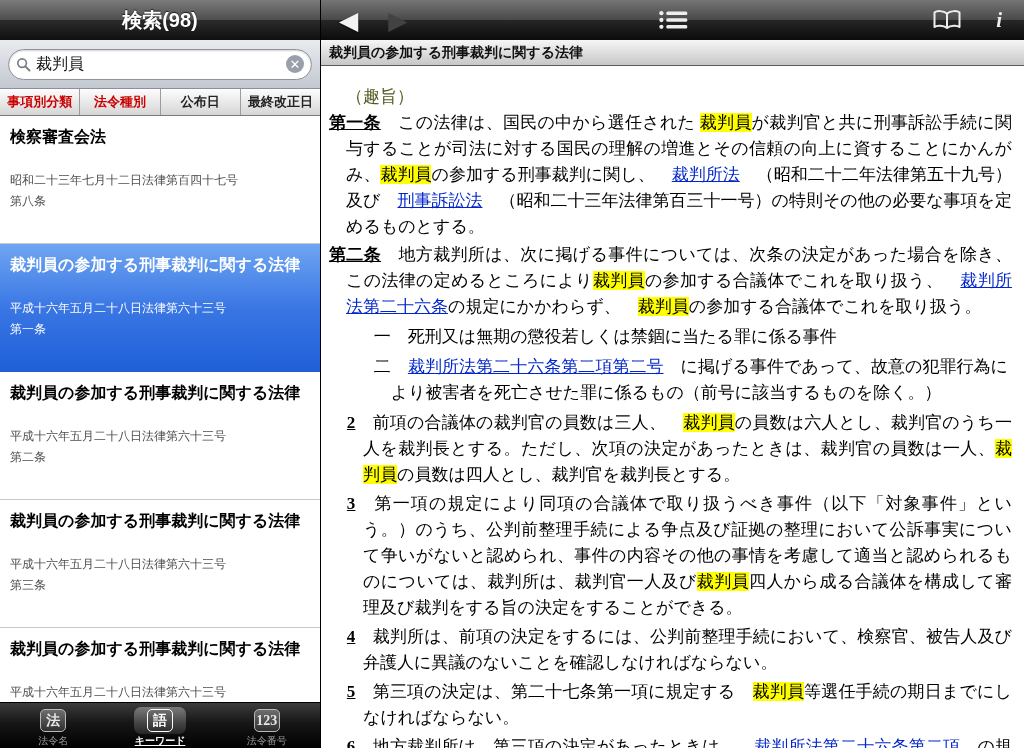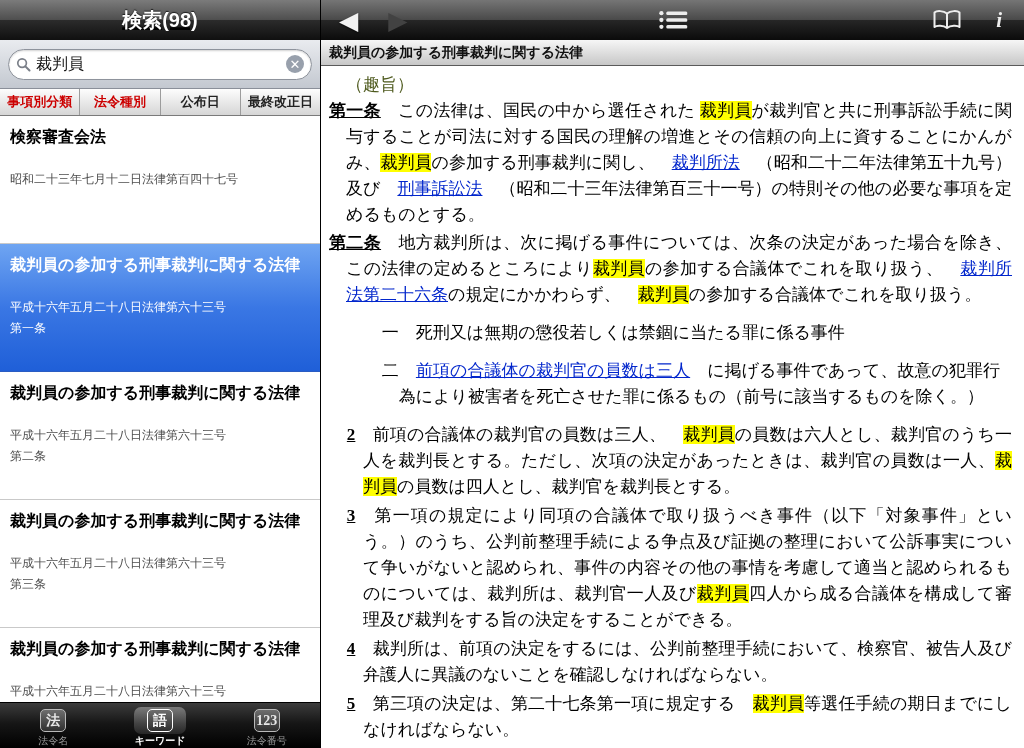--- a/index.html
+++ b/index.html
@@ -8,78 +8,78 @@
     --filter-red:#cc0000; --heading-olive:#4e5a1e;
   }
   *{margin:0;padding:0;box-sizing:border-box;}
   html,body{width:1024px;height:748px;overflow:hidden;background:#000;}
   body{font-family:"Liberation Sans",sans-serif;}
   .app{display:flex;width:1024px;height:748px;}
 
   
   .sidebar{width:321px;min-width:321px;display:flex;flex-direction:column;background:#fff;border-right:1px solid #000;}
   .nav-bar{height:40px;background:linear-gradient(180deg,#7b7b7b 0%,#4f4f4f 49%,#2b2b2b 51%,#101010 100%);
-    display:flex;align-items:center;justify-content:center;flex:none;text-decoration:underline;}
+    display:flex;align-items:center;justify-content:center;flex:none;}
   .nav-title{color:#fff;font-size:20px;font-weight:bold;text-shadow:0 -1px 1px rgba(0,0,0,.7);}
   .search-area{height:49px;background:linear-gradient(180deg,#e9ebef 0%,#c3c8d0 100%);
     border-bottom:1px solid #8a8f99;display:flex;align-items:center;padding:0 8px;flex:none;}
   .search-field{flex:1;height:31px;background:#fff;border:1px solid #8e939c;border-radius:16px;
     display:flex;align-items:center;padding:0 7px;gap:5px;box-shadow:inset 0 1px 2px rgba(0,0,0,.18);}
   .search-input{flex:1;border:none;outline:none;font-size:16px;background:transparent;
     font-family:"Liberation Sans",sans-serif;color:#111;min-width:0;}
   .clear-btn{width:18px;height:18px;border-radius:50%;background:#98a0ac;color:#fff;display:flex;
     align-items:center;justify-content:center;font-size:13px;line-height:1;flex:none;cursor:pointer;}
   .filter-row{height:27px;display:flex;background:linear-gradient(180deg,#fdfdfd 0%,#d6d6d6 100%);
     border-bottom:1px solid #7a7a7a;flex:none;}
   .filter-cell{flex:1;display:flex;align-items:center;justify-content:center;font-size:13px;font-weight:bold;
     color:#222;border-right:1px solid #9c9c9c;white-space:nowrap;cursor:pointer;}
   .filter-cell:last-child{border-right:none;}
   .filter-cell.red{color:var(--filter-red);}
   .result-list{flex:1;overflow:hidden;background:#fff;}
   .result-item{height:128px;padding:11px 10px 0;border-bottom:1px solid #c9c9c9;cursor:pointer;}
   .result-title{font-family:"Liberation Serif","DejaVu Serif",serif;font-size:16px;font-weight:bold;
     color:#000;margin-bottom:26px;line-height:1.25;white-space:nowrap;overflow:hidden;}
-  .result-sub{font-family:Liberation Mono, monospace;font-size:12px;color:#4d4d4d;
+  .result-sub{font-family:Liberation Sans, sans-serif;font-size:12px;color:#4d4d4d;
     margin-bottom:5px;line-height:1.3;}
   .result-item.selected{background:linear-gradient(180deg,var(--selection-top) 0%,#3a77e4 50%,var(--selection-bottom) 100%);
     border-bottom-color:#2a5cc2;}
   .result-item.selected .result-title,.result-item.selected .result-sub{color:#fff;}
   .tab-bar{height:46px;flex:none;background:linear-gradient(180deg,#3c3c3c 0%,#161616 45%,#000 100%);
     display:flex;align-items:center;border-top:1px solid #000;}
   .tab{flex:1;display:flex;flex-direction:column;align-items:center;justify-content:center;gap:1px;cursor:pointer;padding-top:2px;}
   .tab-icon-wrap{display:flex;align-items:center;justify-content:center;padding:2px 13px;border-radius:7px;}
   .tab.selected .tab-icon-wrap{background:linear-gradient(180deg,rgba(255,255,255,.34),rgba(255,255,255,.10));}
   .tab-icon{width:26px;height:23px;border:1px solid #b9b9b9;border-radius:5px;color:#e8e8e8;
     background:linear-gradient(180deg,#6e6e6e,#2f2f2f);display:flex;align-items:center;justify-content:center;
     font-size:14px;font-weight:bold;font-family:"Liberation Serif",serif;}
   .tab.selected .tab-icon{border-color:#fff;color:#fff;}
   .tab-label{font-size:10px;color:#9a9a9a;line-height:1.1;}
-  .tab.selected .tab-label{color:#fff;font-weight:bold;}
+  .tab.selected .tab-label{color:#fff;font-weight:bold;text-decoration:underline;}
 
   
   .main{flex:1;display:flex;flex-direction:column;background:#fff;min-width:0;}
   .toolbar{height:40px;flex:none;background:linear-gradient(180deg,#757575 0%,#4a4a4a 49%,#262626 51%,#0b0b0b 100%);
     display:flex;align-items:center;padding:0 18px;position:relative;}
   .arrow{font-size:25px;line-height:1;cursor:pointer;}
   .arrow.back{color:#f2f2f2;text-shadow:0 1px 2px rgba(0,0,0,.8);margin-right:30px;}
   .arrow.fwd{color:#424242;}
   .toc-btn{position:absolute;left:50%;transform:translateX(-50%);display:flex;align-items:center;cursor:pointer;}
   .right-icons{margin-left:auto;display:flex;align-items:center;gap:34px;}
   .book-btn{display:flex;align-items:center;cursor:pointer;}
   .info-btn{font-family:"Liberation Serif","DejaVu Serif",serif;font-style:italic;font-weight:bold;
     font-size:21px;color:#ececec;cursor:pointer;padding-right:4px;}
   .doc-titlebar{height:26px;flex:none;background:linear-gradient(180deg,#f6f6f6 0%,#c7c7c7 100%);
     border-bottom:1px solid #5a5a5a;font-size:14px;font-weight:bold;color:#111;line-height:25px;
     padding:0 8px;white-space:nowrap;overflow:hidden;}
-  .doc-body{flex:1;overflow:hidden;background:#fff;padding:4px 12px 0 8px;
+  .doc-body{flex:1;overflow:hidden;background:#fff;padding:16px 12px 0 8px;
     font-family:"Liberation Serif","DejaVu Serif",serif;font-size:17px;line-height:26px;
     color:#000;text-align:justify;}
   .p-heading{margin:2px 0 0;padding-left:1em;color:var(--heading-olive);}
   .p-article{margin:0 0 2px;padding-left:1em;text-indent:-1em;}
-  .p-item{margin:12px;padding-left:3.4em;text-indent:-1em;}
+  .p-item{margin:4px;padding-left:3.4em;text-indent:-1em;}
   .p-numpara{margin:3px 0;padding-left:2em;text-indent:-0.95em;}
   .art-label{font-weight:bold;text-decoration:underline;}
   .para-num{font-weight:bold;text-decoration:underline;}
   .hl{background:var(--highlight-yellow);}
   a.law-link{color:var(--link-blue);text-decoration:underline;cursor:pointer;}
 </style>
 </head>
 <body>
 
 <div class="app">
@@ -103,20 +103,21 @@
     <div class="filter-row">
         <div class="filter-cell red">事項別分類</div>
         <div class="filter-cell red">法令種別</div>
         <div class="filter-cell">公布日</div>
         <div class="filter-cell">最終改正日</div>
       </div>
     <div class="result-list">
         <div class="result-item">
           <div class="result-title">検察審査会法</div>
           <div class="result-sub">昭和二十三年七月十二日法律第百四十七号</div>
+          <div class="result-sub">第八条</div>
         </div>
         <div class="result-item selected">
           <div class="result-title">裁判員の参加する刑事裁判に関する法律</div>
           <div class="result-sub">平成十六年五月二十八日法律第六十三号</div>
           <div class="result-sub">第一条</div>
         </div>
         <div class="result-item">
           <div class="result-title">裁判員の参加する刑事裁判に関する法律</div>
           <div class="result-sub">平成十六年五月二十八日法律第六十三号</div>
           <div class="result-sub">第二条</div>
@@ -183,21 +184,21 @@
         <span class="info-btn">i</span>
       </span>
     </header>
 
     <div class="doc-titlebar">裁判員の参加する刑事裁判に関する法律</div>
     <div class="doc-body">
         <div class="p-heading">（趣旨）</div>
         <div class="p-article"><span class="art-label">第一条</span><span>　この法律は、国民の中から選任された </span><span class="hl">裁判員</span><span>が裁判官と共に刑事訴訟手続に関与することが司法に対する国民の理解の増進とその信頼の向上に資することにかんがみ、</span><span class="hl">裁判員</span><span>の参加する刑事裁判に関し、　</span><a class="law-link" href="#">裁判所法</a><span>　（昭和二十二年法律第五十九号）及び　</span><a class="law-link" href="#">刑事訴訟法</a><span>　（昭和二十三年法律第百三十一号）の特則その他の必要な事項を定めるものとする。</span></div>
         <div class="p-article"><span class="art-label">第二条</span><span>　地方裁判所は、次に掲げる事件については、次条の決定があった場合を除き、この法律の定めるところにより</span><span class="hl">裁判員</span><span>の参加する合議体でこれを取り扱う、　</span><a class="law-link" href="#">裁判所法第二十六条</a><span>の規定にかかわらず、　</span><span class="hl">裁判員</span><span>の参加する合議体でこれを取り扱う。</span></div>
         <div class="p-item"><span>一　死刑又は無期の懲役若しくは禁錮に当たる罪に係る事件</span></div>
-        <div class="p-item"><span>二　</span><a class="law-link" href="#">前項の合議体の裁判官の員数は三人</a><span>　に掲げる事件であって、故意の犯罪行為により被害者を死亡させた罪に係るもの（前号に該当するものを除く。）</span></div>
+        <div class="p-item"><span>二　</span><a class="law-link" href="#">裁判所法第二十六条第二項第二号</a><span>　に掲げる事件であって、故意の犯罪行為により被害者を死亡させた罪に係るもの（前号に該当するものを除く。）</span></div>
         <div class="p-numpara"><span class="para-num">2</span><span>　前項の合議体の裁判官の員数は三人、　</span><span class="hl">裁判員</span><span>の員数は六人とし、裁判官のうち一人を裁判長とする。ただし、次項の決定があったときは、裁判官の員数は一人、</span><span class="hl">裁判員</span><span>の員数は四人とし、裁判官を裁判長とする。</span></div>
         <div class="p-numpara"><span class="para-num">3</span><span>　第一項の規定により同項の合議体で取り扱うべき事件（以下「対象事件」という。）のうち、公判前整理手続による争点及び証拠の整理において公訴事実について争いがないと認められ、事件の内容その他の事情を考慮して適当と認められるものについては、裁判所は、裁判官一人及び</span><span class="hl">裁判員</span><span>四人から成る合議体を構成して審理及び裁判をする旨の決定をすることができる。</span></div>
         <div class="p-numpara"><span class="para-num">4</span><span>　裁判所は、前項の決定をするには、公判前整理手続において、検察官、被告人及び弁護人に異議のないことを確認しなければならない。</span></div>
         <div class="p-numpara"><span class="para-num">5</span><span>　第三項の決定は、第二十七条第一項に規定する　</span><span class="hl">裁判員</span><span>等選任手続の期日までにしなければならない。</span></div>
         <div class="p-numpara"><span class="para-num">6</span><span>　地方裁判所は、第三項の決定があったときは、　</span><a class="law-link" href="#">裁判所法第二十六条第二項</a><span>　の規定にかかわらず、当該決定の時から第三項に規定する合議体が構成されるまでの間、一人の</span></div>
       </div>
   </main>
 
 </div>
 

